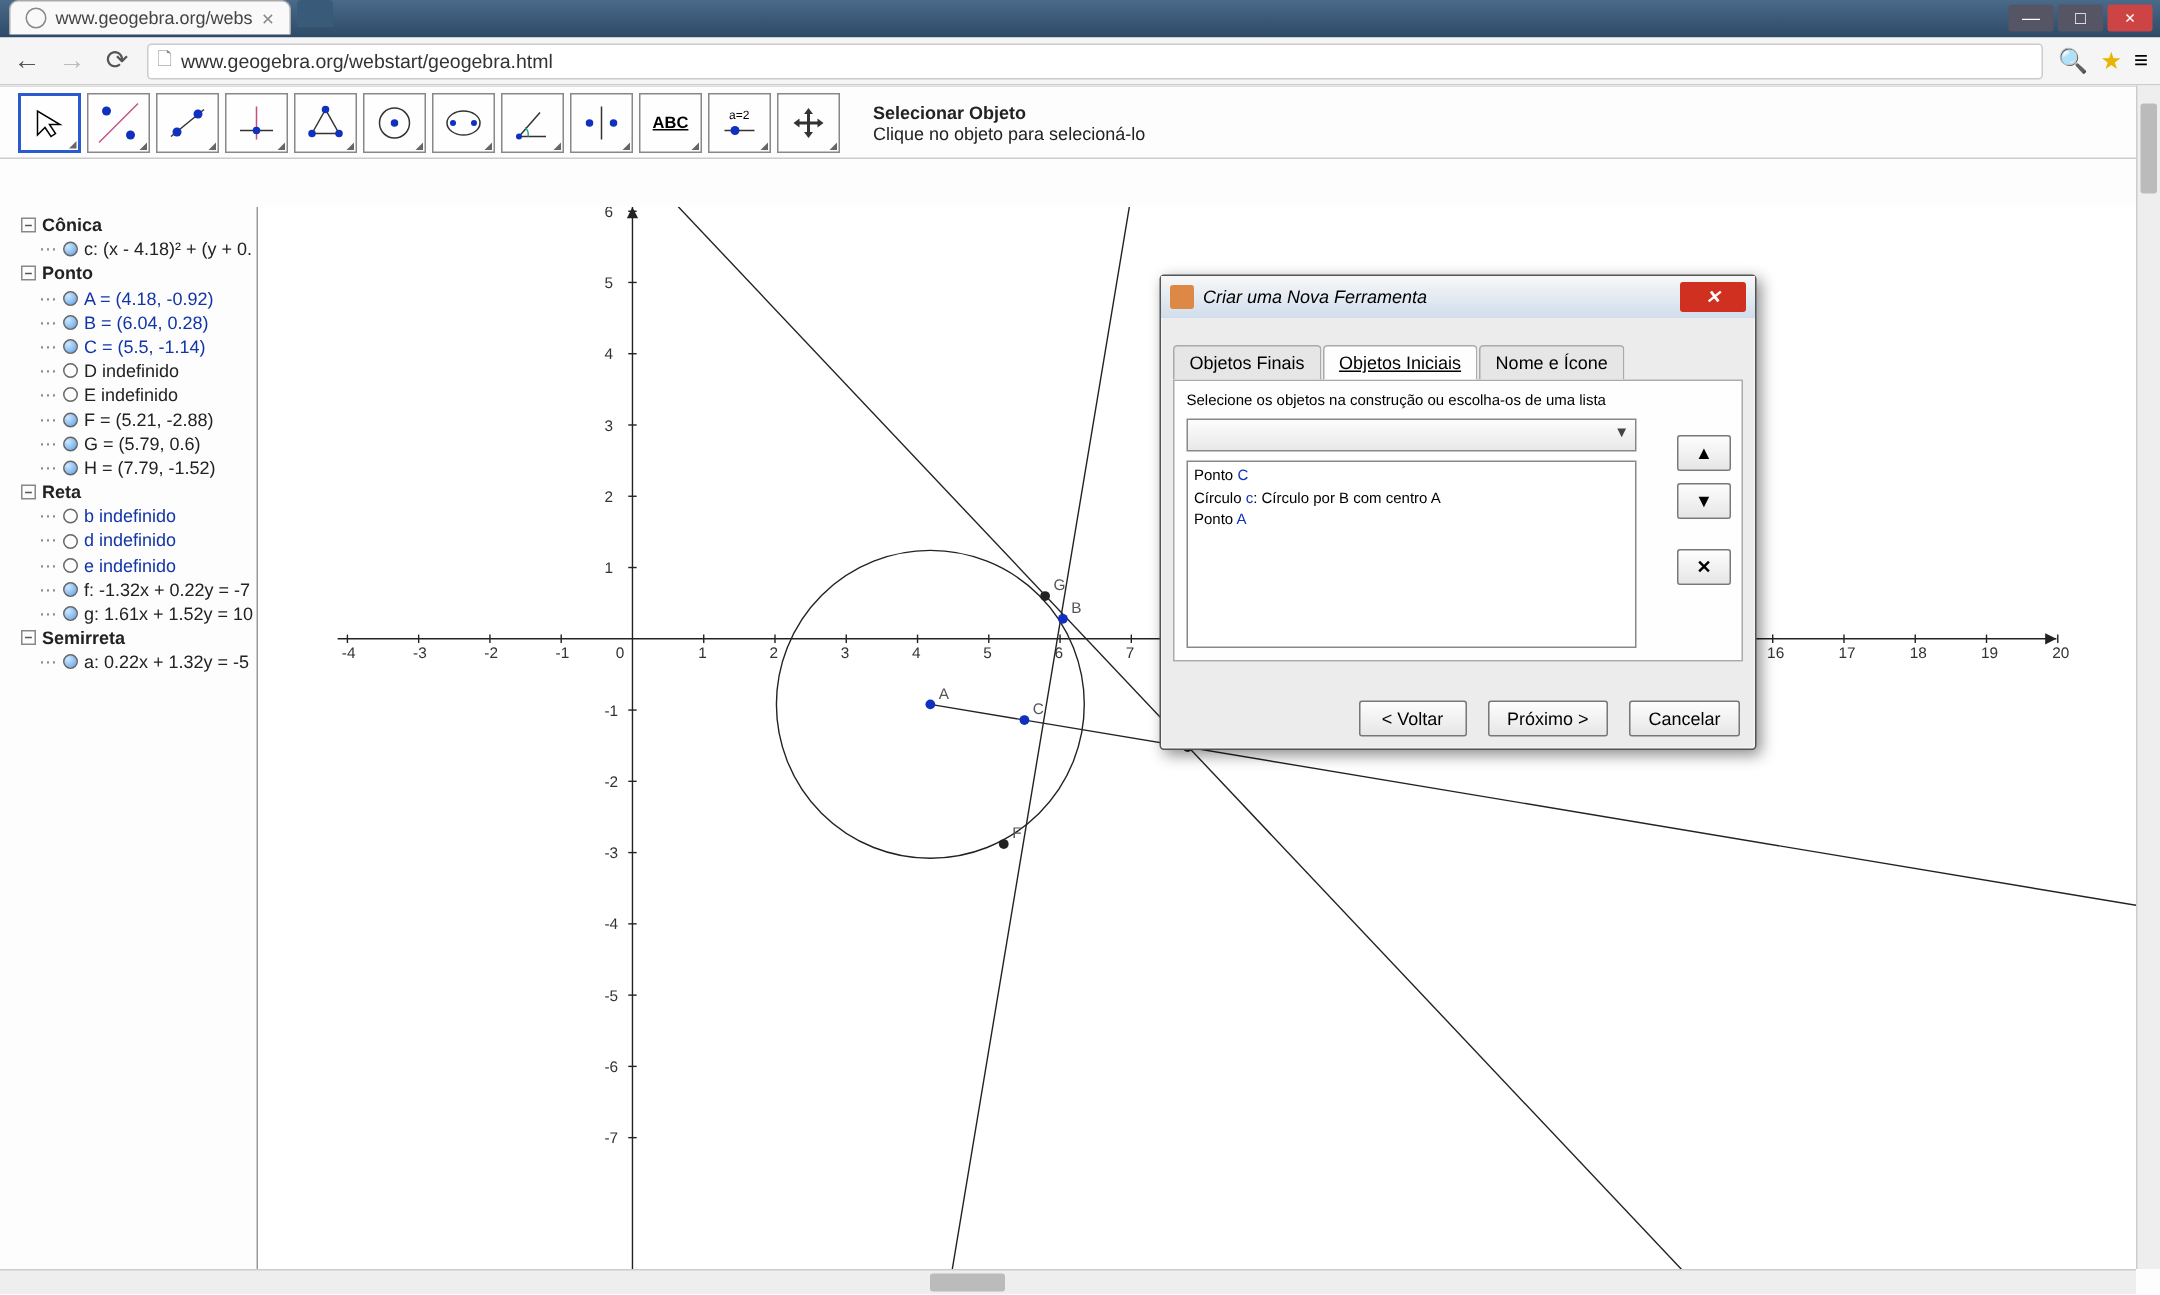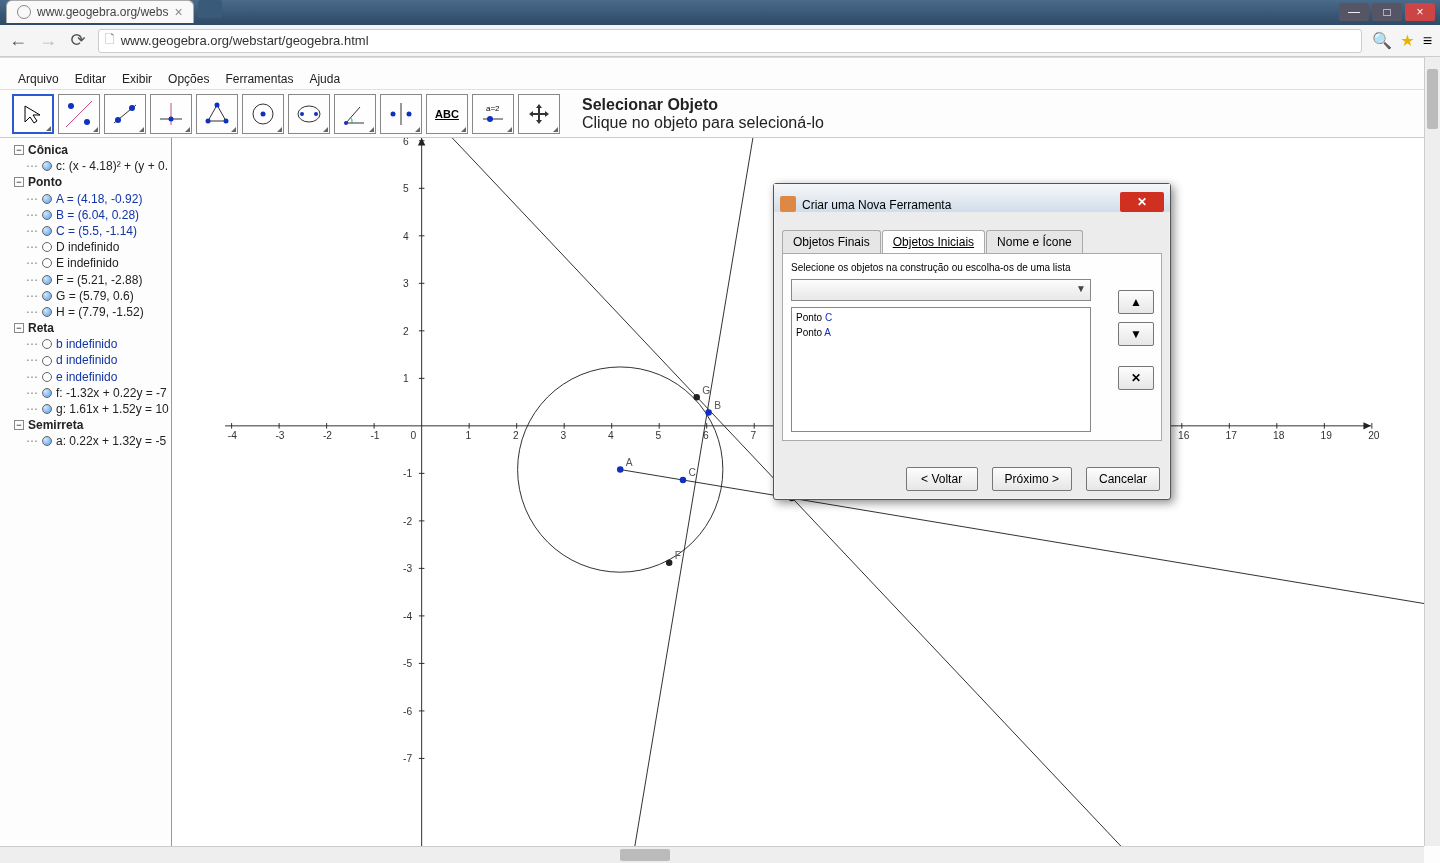--- a/index.html
+++ b/index.html
@@ -28,21 +28,21 @@
   .scrollbar-h { position:absolute; left:0; right:16px; bottom:0; height:17px; background:#eee; border-top:1px solid #ccc;}
   .scrollbar-h .thumb-h { position:absolute; top:2px; bottom:2px; left:620px; width:50px; background:#bbb; border-radius:2px;}
 
   .menubar { height: 22px; display:flex; align-items:center; padding: 0 12px; gap:4px; font-size:12px; color:#222; border-bottom:1px solid #e0e0e0; margin-top:10px;}
   .menubar span { padding: 2px 6px; cursor:pointer;}
 
   .toolbar-row { height: 48px; display:flex; align-items:center; padding: 0 12px; gap: 4px; border-bottom: 1px solid #ccc;}
   .tool { width:42px; height:40px; border:1px solid #888; background:#fefefe; position:relative; cursor:pointer; display:flex; align-items:center; justify-content:center;text-decoration:underline;}
   .tool.sel { border:2px solid #2a5ad0; }
   .tool .tri { position:absolute; right:1px; bottom:1px; width:0; height:0; border-left:5px solid transparent; border-bottom:5px solid #666;}
-  .tool-hint { margin-left: 18px; font-size: 16px; color:#222; }
+  .tool-hint { margin-left: 18px; font-size: 12px; color:#222; }
   .tool-hint .t { font-weight: bold; }
 
   .main-row { position:absolute; top:80px; left:12px; right:16px; bottom:17px; display:flex;}
   .algebra { width: 160px; border-right:1px solid #999; overflow:hidden; font-size:12px; color:#222; padding:4px 2px; line-height:1.35;}
   .algebra .hdr { font-weight:bold; display:flex; align-items:center; gap:4px; font-size:12px;}
   .algebra .row { display:flex; align-items:center; gap:4px; padding-left:12px; white-space:nowrap;}
   .algebra .dash { color:#888;}
   .vis-dot { width:10px; height:10px; border-radius:50%; border:1px solid #666; flex-shrink:0;}
   .vis-on { background: radial-gradient(circle at 30% 30%, #cfe7ff, #5aa0e8);}
   .vis-off { background: transparent;}
@@ -52,21 +52,21 @@
   .canvas-wrap { flex:1; position:relative; background:#fff; overflow:hidden;}
   svg.graph { position:absolute; top:0; left:0; width:100%; height:100%;}
   .axis { stroke:#222; stroke-width:1;}
   .tick-lbl { font-size:11px; fill:#333;}
   .pt { fill:#1030c0; }
   .pt-dk { fill:#222; }
   .pt-lbl { font-size:11px; fill:#555;}
 
   
   .dialog { position:absolute; top:183px; left:773px; width:398px; background:#ececec; border:1px solid #555; box-shadow: 3px 3px 10px rgba(0,0,0,.45), 0 0 0 1px rgba(255,255,255,.4) inset; border-radius:3px;}
-  .dlg-title { height:28px; background: linear-gradient(#f8f8f8, #d0ddeb); display:flex; align-items:flex-end; padding:0 6px; font-size:12px; gap:6px;}
+  .dlg-title { height:28px; background: linear-gradient(#f8f8f8, #d0ddeb); display:flex; align-items:center; padding:0 6px; font-size:12px; gap:6px;font-style:italic;}
   .dlg-title .java { width:16px; height:16px; background:#d84; border-radius:2px;}
   .dlg-title .close-btn { margin-left:auto; width:44px; height:20px; background:#d03020; color:#fff; text-align:center; font-weight:bold; border-radius:2px; line-height:20px; cursor:pointer;}
   .dlg-body { padding: 18px 8px;}
   .tabs { display:flex; gap:1px; font-size:12px;}
   .tabx { padding:4px 10px; background:#e6e6e6; border:1px solid #aaa; border-bottom:none; cursor:pointer; border-radius:3px 3px 0 0;}
   .tabx.active { background:#fefefe;text-decoration:underline;}
   .tab-content { border:1px solid #aaa; background:#fefefe; padding:8px; font-size:10px;}
   .instr { margin-bottom:6px;}
   .combo { height:22px; border:1px solid #888; background:linear-gradient(#fdfdfd,#e8e8e8); width:300px; position:relative;}
   .combo::after { content:"▼"; position:absolute; right:4px; top:3px; font-size:10px; color:#444;}
@@ -105,28 +105,20 @@
   </div>
   <div class="right-icons">
     <span>🔍</span>
     <span style="color:#e8b400">★</span>
     <span>≡</span>
   </div>
 </div>
 
 <div class="app">
 
-  <div class="menubar" id="menubar">
-      <span>Arquivo</span>
-      <span>Editar</span>
-      <span>Exibir</span>
-      <span>Opções</span>
-      <span>Ferramentas</span>
-      <span>Ajuda</span>
-    </div>
 
   <div class="toolbar-row">
     <div class="tool sel">
         <svg width="24" height="24">
           <path d="M4 4 L4 20 L9 15 L13 21 L16 19 L12 13 L19 13 Z" fill="#fff" stroke="#000"></path>
         </svg>
         <span class="tri"></span>
       </div>
     <div class="tool">
         <svg width="30" height="30">
@@ -414,20 +406,21 @@
     <div class="tabs" id="dlg-tabs">
         <div class="tabx">Objetos Finais</div>
         <div class="tabx active">Objetos Iniciais</div>
         <div class="tabx">Nome e Ícone</div>
       </div>
     <div class="tab-content">
       <div class="instr">Selecione os objetos na construção ou escolha-os de uma lista</div>
       <div class="combo"></div>
       <div class="listbox" id="dlg-list">
           <div>Ponto <span class="lb-bold">C</span></div>
+          <div>Círculo <span class="lb-bold">c</span>: Círculo por B com centro A</div>
           <div>Ponto <span class="lb-bold">A</span></div>
         </div>
     </div>
     <div class="side-btns">
       <div class="sbtn">▲</div>
       <div class="sbtn">▼</div>
       <div class="sbtn xbtn">✕</div>
     </div>
   </div>
   <div class="dlg-foot">

